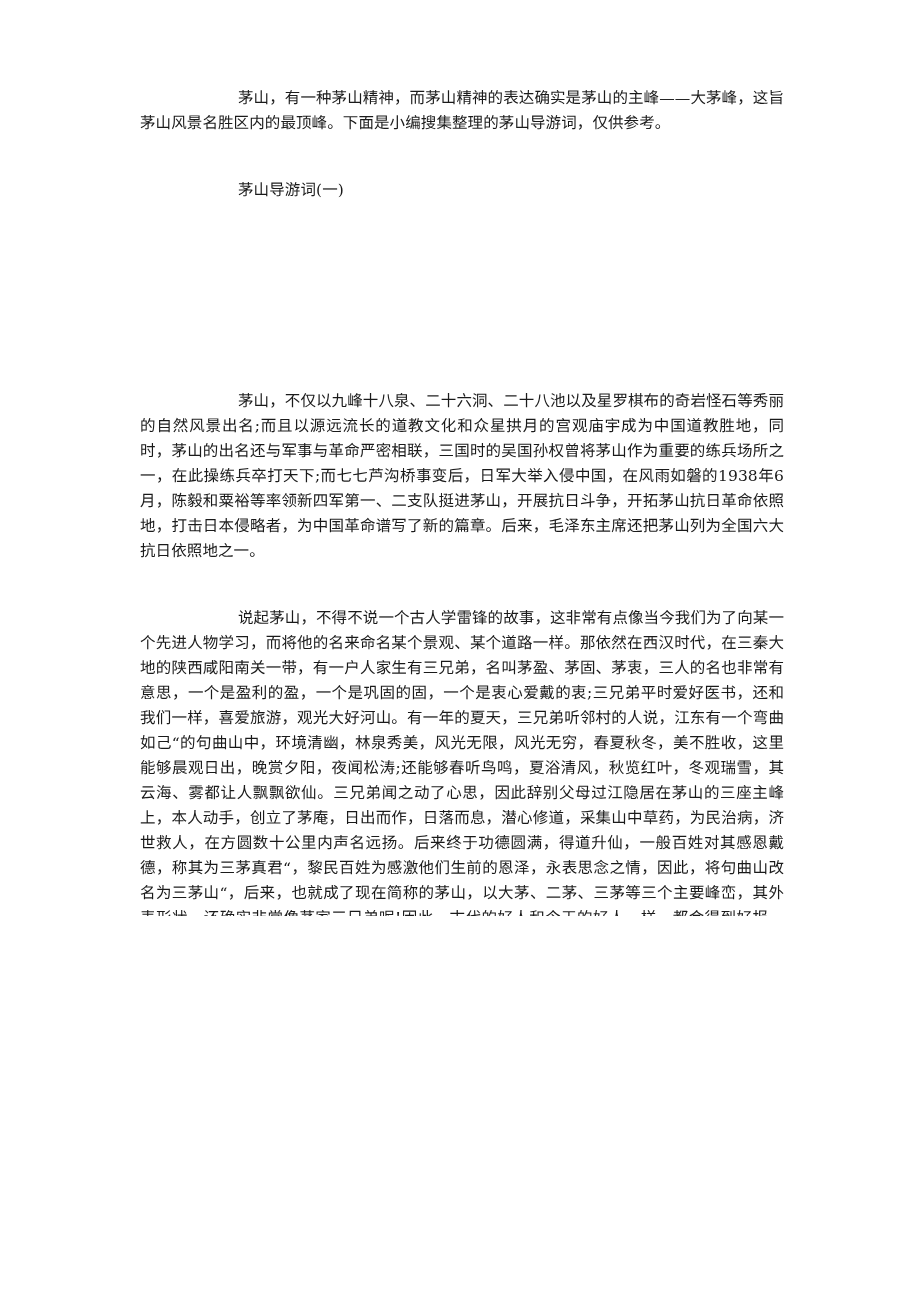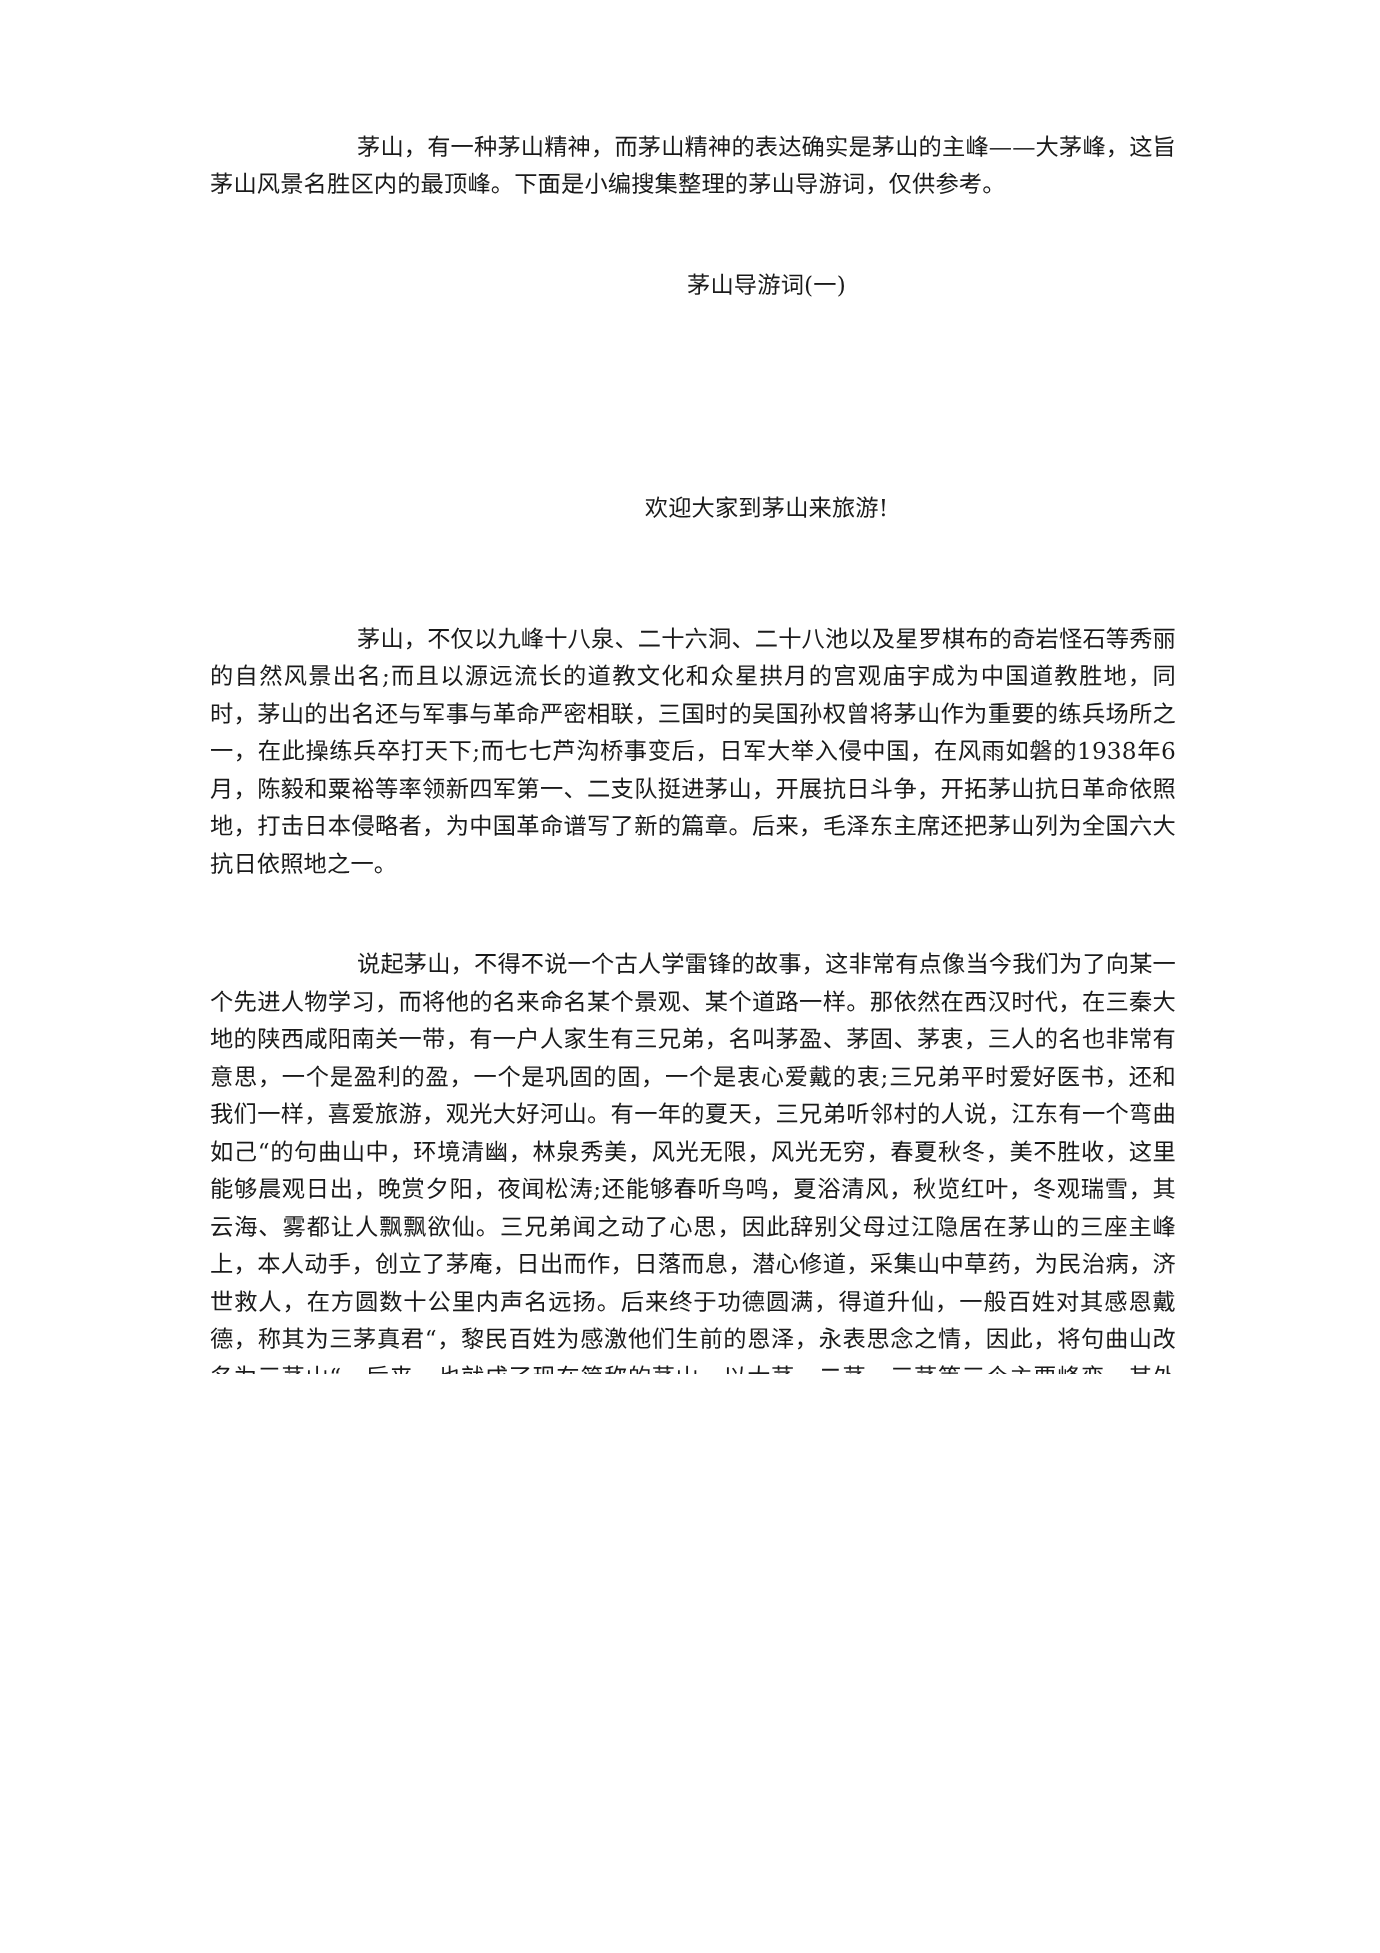--- a/index.html
+++ b/index.html
@@ -54,21 +54,21 @@
     color: #1a1a1a;
     letter-spacing: 0.1px;
   }
 
   .para.indent {
     text-indent: 98px;
   }
 
   .para.plain {
     text-indent: 98px;
-    text-align: center;
+    text-align: left;
   }
 </style>
 </head>
 <body>
 
 <div class="page">
 
   <div class="doc-body">
 
     <h1 class="doc-title"></h1>
@@ -81,21 +81,20 @@
 
     <p class="para plain">茅山导游词(一)</p>
 
     <div class="spacer-md"></div>
     <div class="spacer-sm"></div>
 
 
     <div class="spacer-md"></div>
     <div class="spacer-sm"></div>
 
-    <p class="para plain">欢迎大家到茅山来旅游!</p>
 
     <div class="spacer-md"></div>
     <div class="spacer-sm"></div>
 
     <p class="para indent">茅山，不仅以九峰十八泉、二十六洞、二十八池以及星罗棋布的奇岩怪石等秀丽的自然风景出名;而且以源远流长的道教文化和众星拱月的宫观庙宇成为中国道教胜地，同时，茅山的出名还与军事与革命严密相联，三国时的吴国孙权曾将茅山作为重要的练兵场所之一，在此操练兵卒打天下;而七七芦沟桥事变后，日军大举入侵中国，在风雨如磐的1938年6月，陈毅和粟裕等率领新四军第一、二支队挺进茅山，开展抗日斗争，开拓茅山抗日革命依照地，打击日本侵略者，为中国革命谱写了新的篇章。后来，毛泽东主席还把茅山列为全国六大抗日依照地之一。</p>
 
     <div class="spacer-lg"></div>
 
     <p class="para indent">说起茅山，不得不说一个古人学雷锋的故事，这非常有点像当今我们为了向某一个先进人物学习，而将他的名来命名某个景观、某个道路一样。那依然在西汉时代，在三秦大地的陕西咸阳南关一带，有一户人家生有三兄弟，名叫茅盈、茅固、茅衷，三人的名也非常有意思，一个是盈利的盈，一个是巩固的固，一个是衷心爱戴的衷;三兄弟平时爱好医书，还和我们一样，喜爱旅游，观光大好河山。有一年的夏天，三兄弟听邻村的人说，江东有一个弯曲如己“的句曲山中，环境清幽，林泉秀美，风光无限，风光无穷，春夏秋冬，美不胜收，这里能够晨观日出，晚赏夕阳，夜闻松涛;还能够春听鸟鸣，夏浴清风，秋览红叶，冬观瑞雪，其云海、雾都让人飘飘欲仙。三兄弟闻之动了心思，因此辞别父母过江隐居在茅山的三座主峰上，本人动手，创立了茅庵，日出而作，日落而息，潜心修道，采集山中草药，为民治病，济世救人，在方圆数十公里内声名远扬。后来终于功德圆满，得道升仙，一般百姓对其感恩戴德，称其为三茅真君“，黎民百姓为感激他们生前的恩泽，永表思念之情，因此，将句曲山改名为三茅山“，后来，也就成了现在简称的茅山，以大茅、二茅、三茅等三个主要峰峦，其外表形状，还确实非常像茅家三兄弟呢!因此，古代的好人和今天的好人一样，都会得到好报。也难怪好人一生平安的歌声能流行大江南北，包括我们今天的各位游客，都是茅山的客人，天下的好人。在此，我也祝愿我们每一位游客朋友，一路旅行平安，一生一世平安。</p>
 

